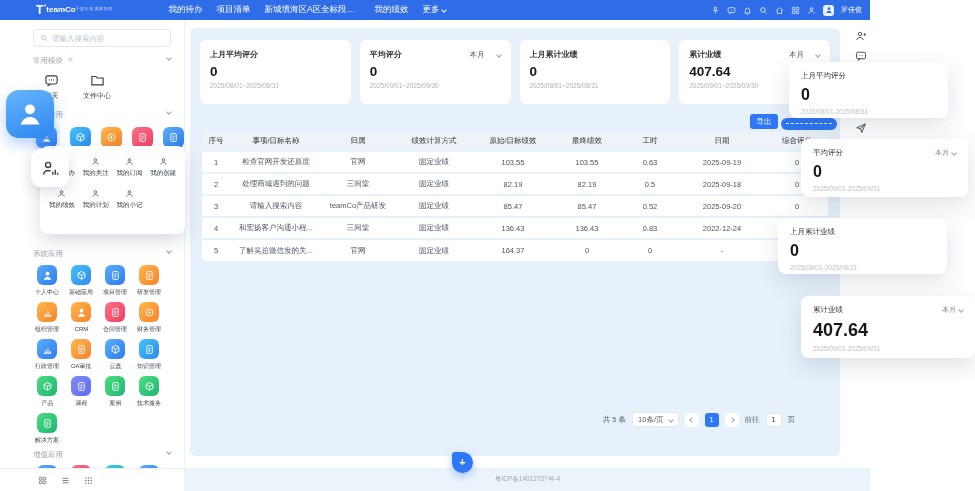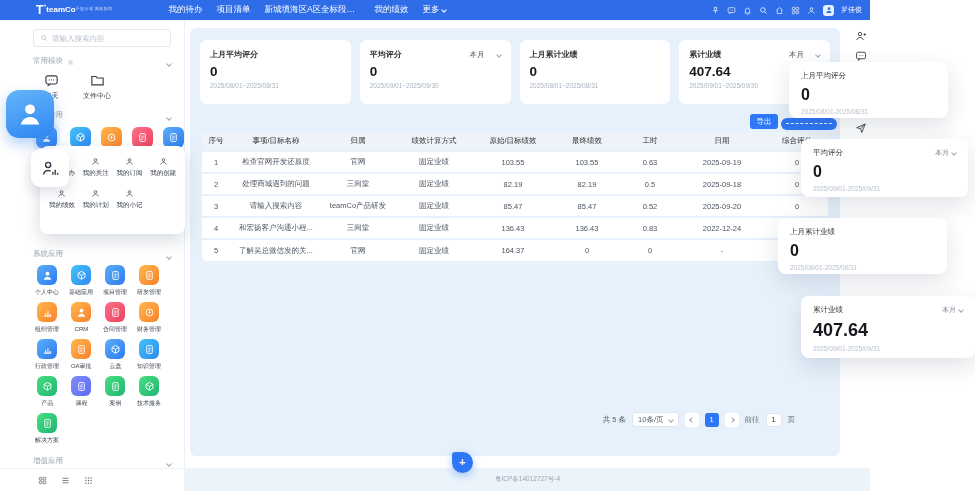--- a/index.html
+++ b/index.html
@@ -27,21 +27,21 @@
 .avatar{width:11px;height:11px;border-radius:3px;background:#e9f0fd;color:#2f6de8;display:flex;align-items:center;justify-content:center}
 .avatar svg{width:8px;height:8px}
 .uname{font-size:7px}
 
 
 .sidebar{position:absolute;left:0;top:20px;width:185px;height:471px;background:#fff;border-right:1px solid #edf1f5;z-index:1}
 .search-box{margin:9px 13px 0 33px;height:18px;border:1px solid #e2e8ef;border-radius:4px;background:#fff;display:flex;align-items:center;gap:4px;padding:0 6px}
 .search-box svg{width:8px;height:8px;color:#a9b4c0;flex:none}
 .search-box input{border:0;outline:0;width:100%;font-size:7.5px;color:#333;font-family:inherit;background:transparent}
 ::placeholder{color:#b6c0ca}
-.sec-head{margin:9px 13px 0 33px;display:flex;align-items:flex-end;font-size:7.5px;color:#9aa3ad;gap:4px}
+.sec-head{margin:9px 13px 0 33px;display:flex;align-items:flex-start;font-size:7.5px;color:#9aa3ad;gap:4px}
 .sec-head .chev{margin-left:auto}
 .sec-head .gear{width:7px;height:7px;color:#9aa3ad}
 .common-row{display:flex;gap:24px;margin:7px 0 0 44px}
 .citem{display:flex;flex-direction:column;align-items:center;gap:3px;font-size:7px;color:#3c4450}
 .citem svg{width:15px;height:15px;color:#323c48}
 .recent-row{display:flex;align-items:flex-start;gap:10px;margin:7px 0 0 33px;height:30px}
 .selbg{background:#e9f2fe;padding:3px;border-radius:7px;margin:-3px 0 0 0}
 .tile{width:21px;height:21px;border-radius:6px;display:flex;align-items:center;justify-content:center;color:#fff;flex:none}
 .tile svg{width:11px;height:11px}
 .t-blue{background:linear-gradient(135deg,#5aaef9,#2e7bf0)}
@@ -459,21 +459,21 @@
       <div class="app">
           <span class="tile t-green">
             <svg class="ic">
               <use href="#i-doc"></use>
             </svg>
           </span>
           <span class="app-label">解决方案</span>
         </div>
     </div>
 
-    <div class="sec-head" style="margin-top:6px">
+    <div class="sec-head" style="margin-top:0">
       <span>增值应用</span>
       <span class="chev"></span>
     </div>
     <div class="apps-grid" style="margin-top:5px">
       <div class="app">
           <span class="tile t-blue">
             <svg class="ic">
               <use href="#i-doc"></use>
             </svg>
           </span>

